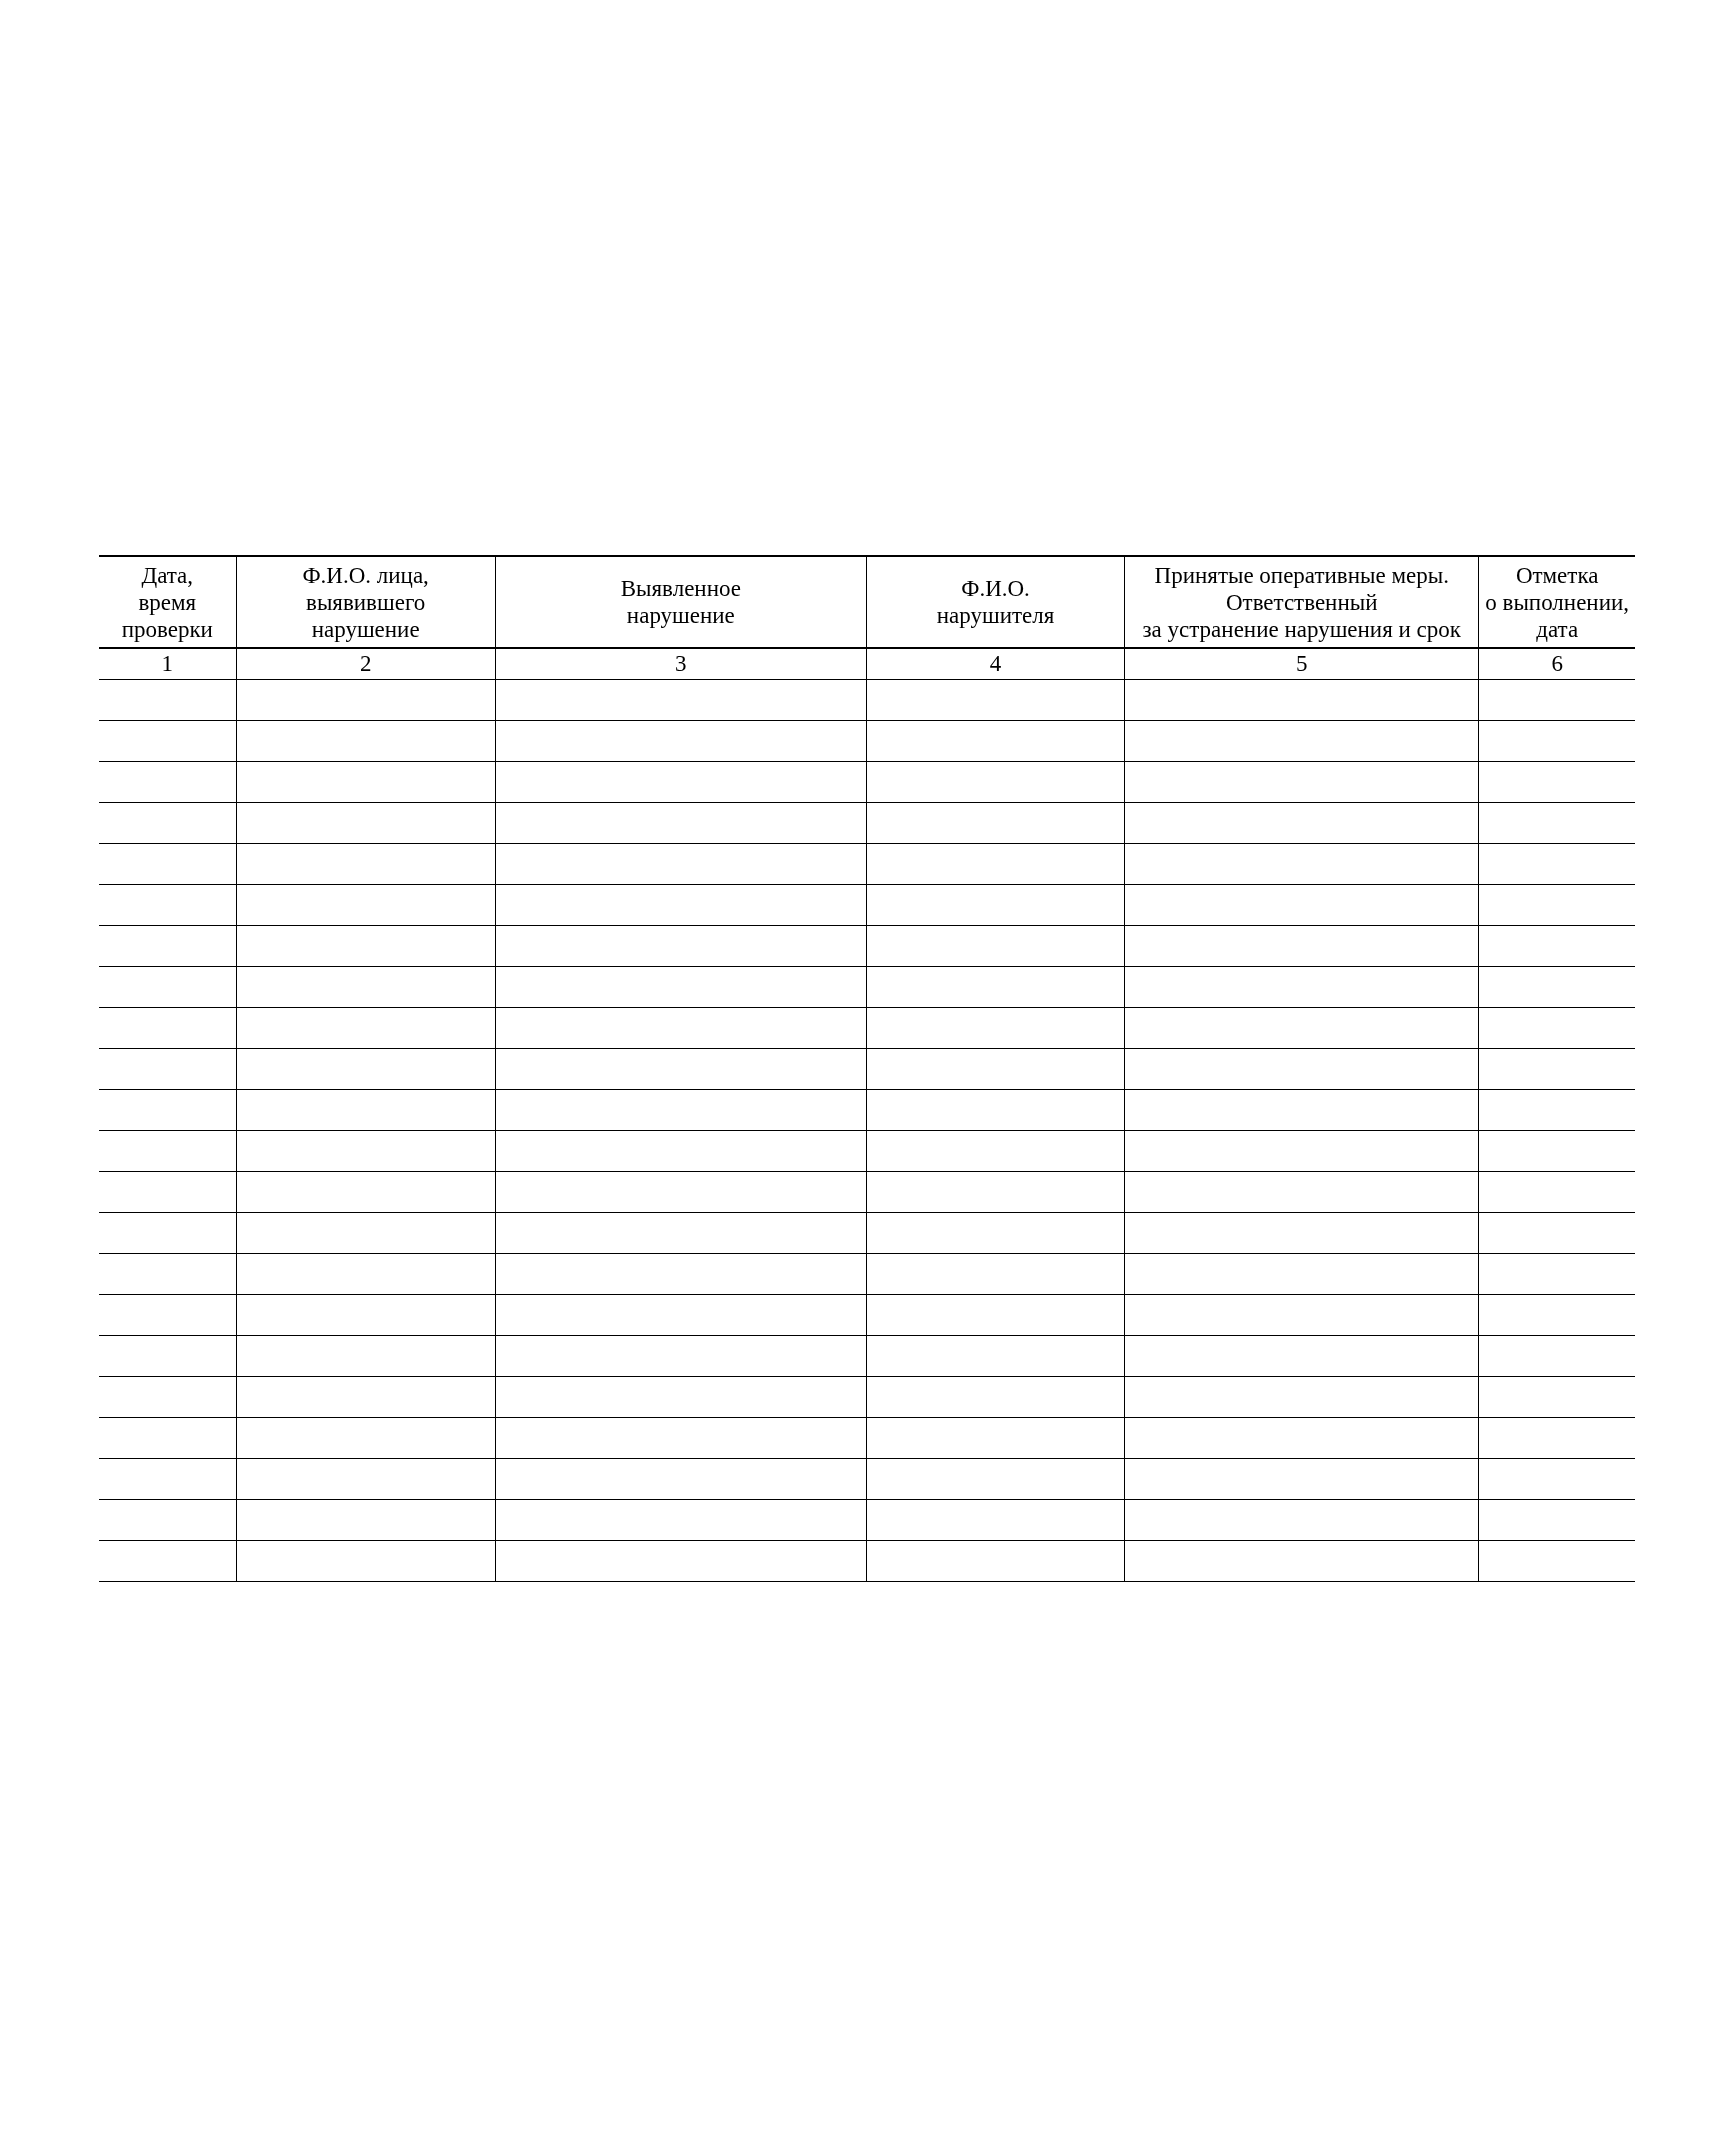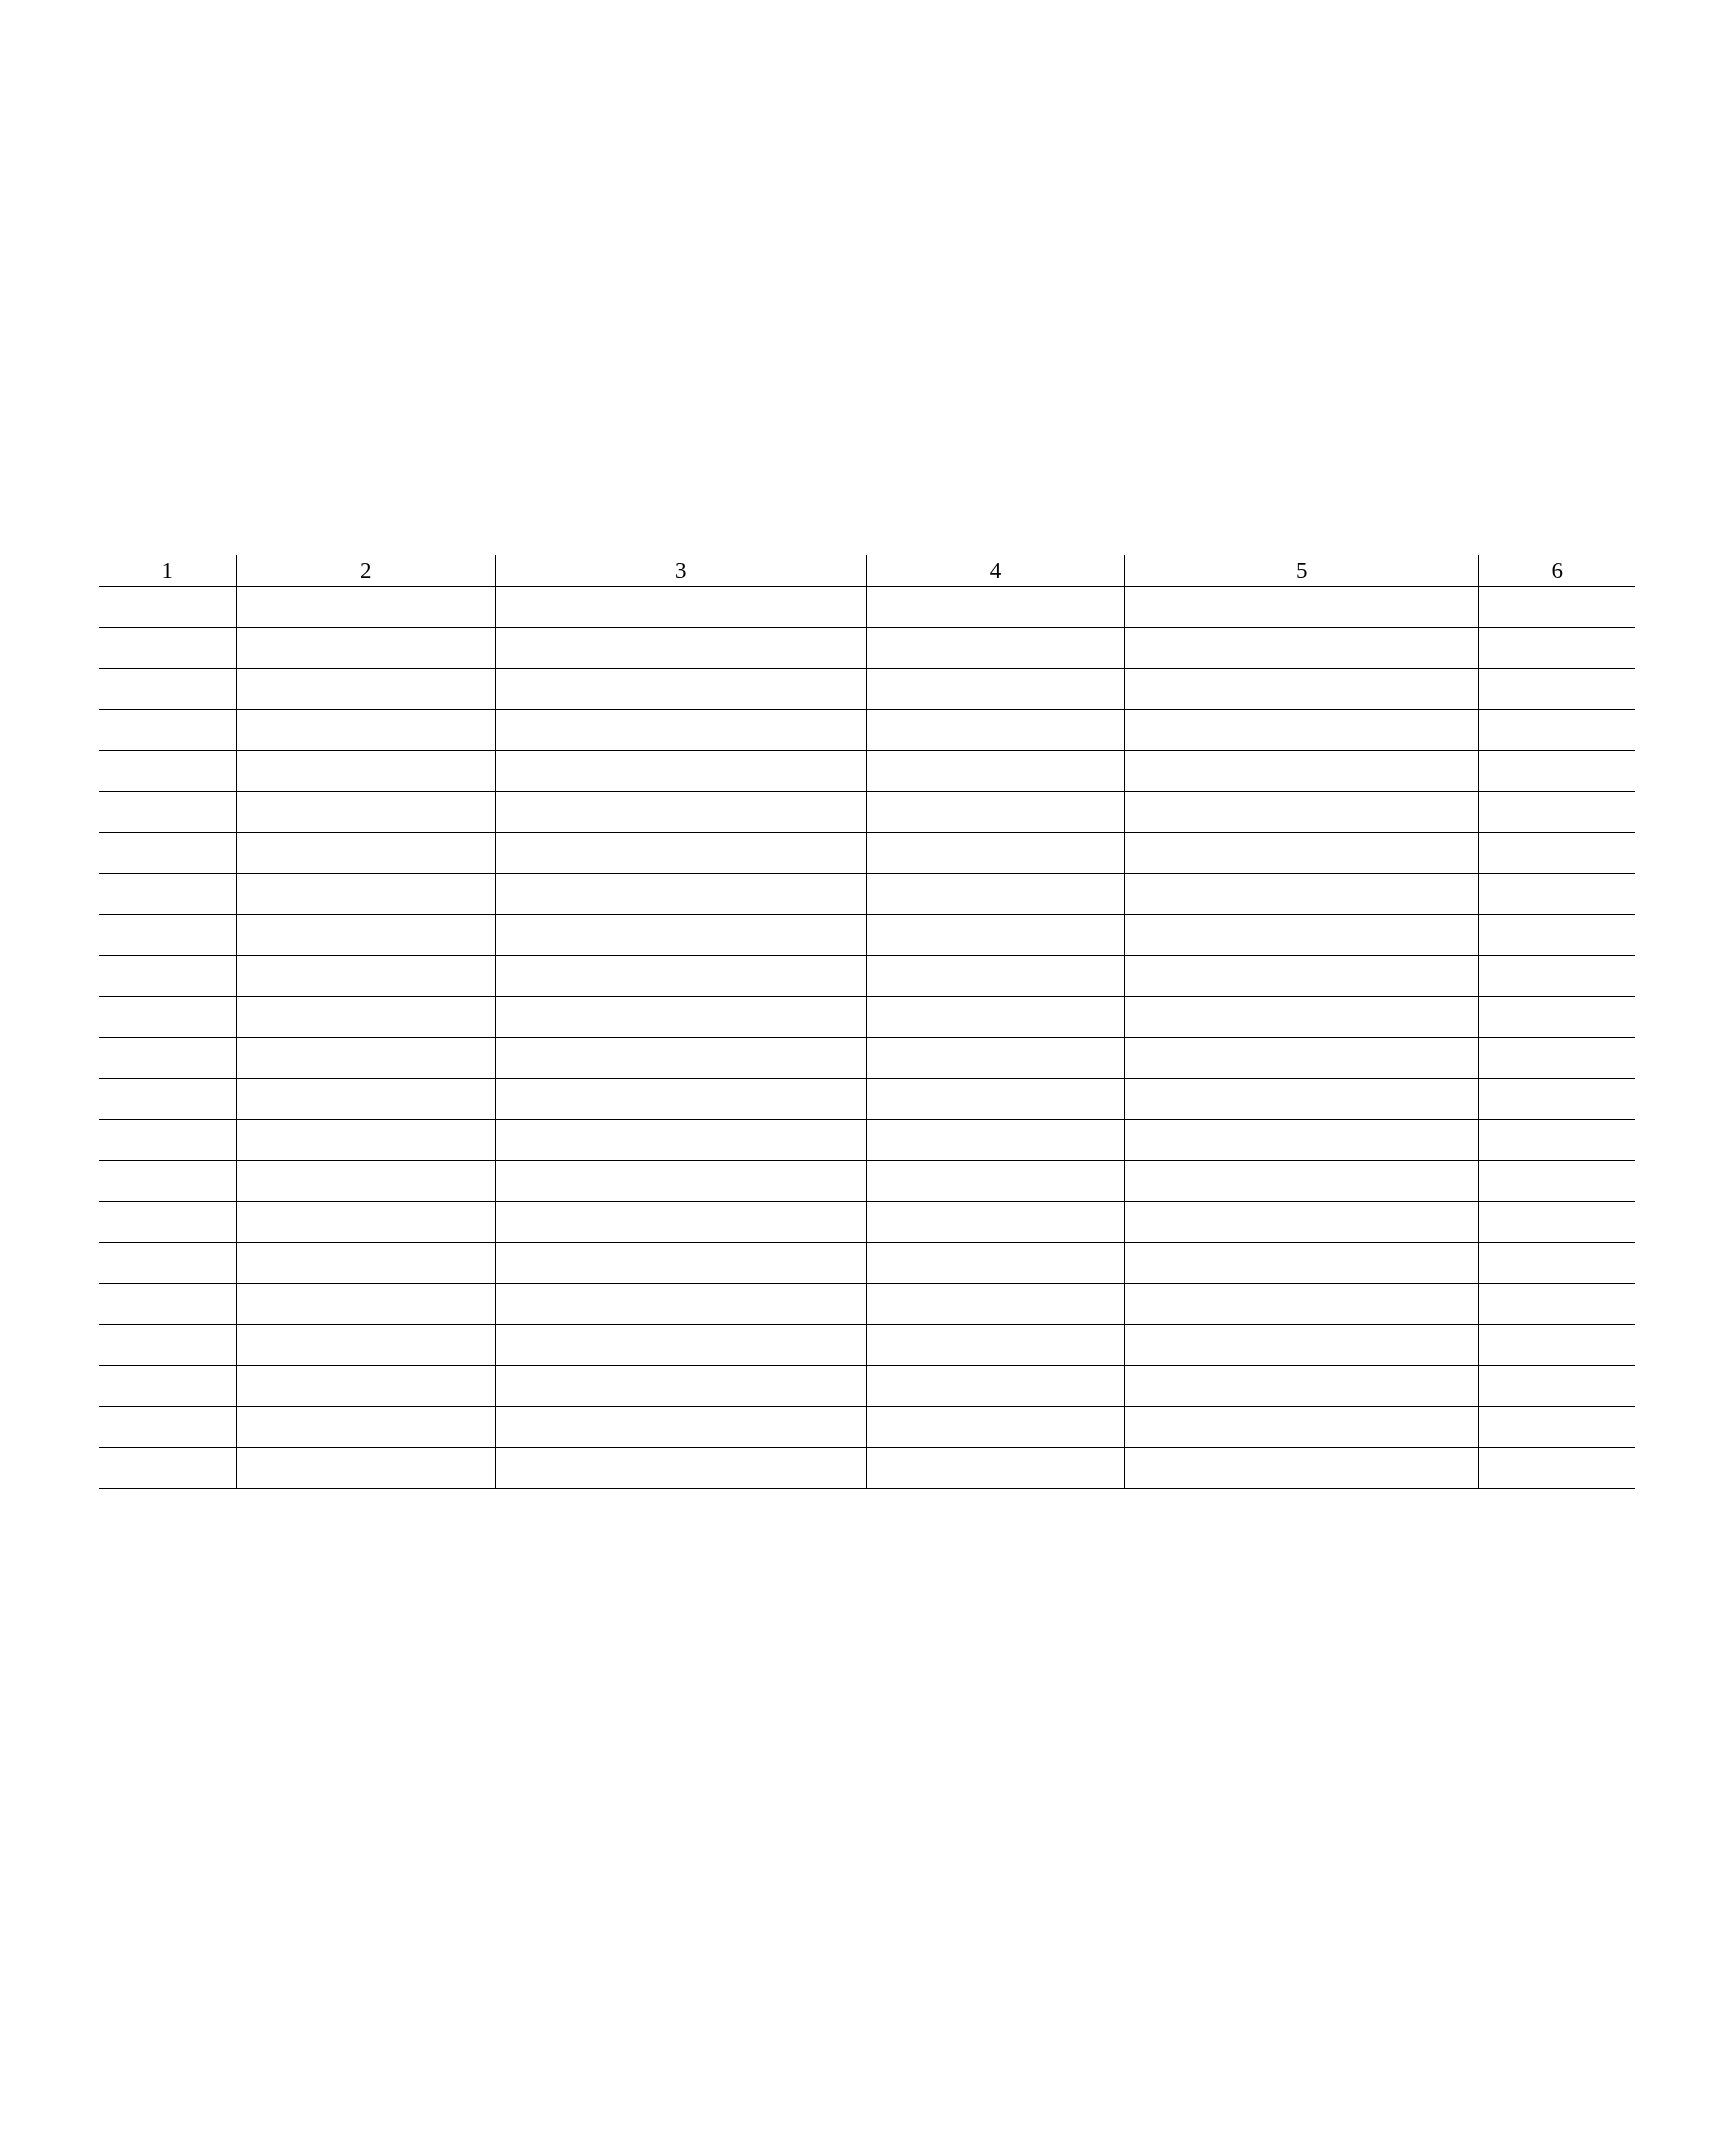--- a/index.html
+++ b/index.html
@@ -71,20 +71,38 @@
   <table class="journal">
     <colgroup>
       <col style="width:137px">
       <col style="width:259px">
       <col style="width:371px">
       <col style="width:258px">
       <col style="width:354px">
       <col style="width:156px">
     </colgroup>
     <thead>
+      <tr class="header-row">
+        <th>Дата,
+время
+проверки</th>
+        <th>Ф.И.О. лица,
+выявившего
+нарушение</th>
+        <th>Выявленное
+нарушение</th>
+        <th>Ф.И.О.
+нарушителя</th>
+        <th>Принятые оперативные меры.
+Ответственный
+за устранение нарушения и срок</th>
+        <th>Отметка
+о выполнении,
+дата</th>
+      </tr>
       <tr class="numbers-row">
         <td>1</td>
         <td>2</td>
         <td>3</td>
         <td>4</td>
         <td>5</td>
         <td>6</td>
       </tr>
     </thead>
     <tbody class="body-rows">

